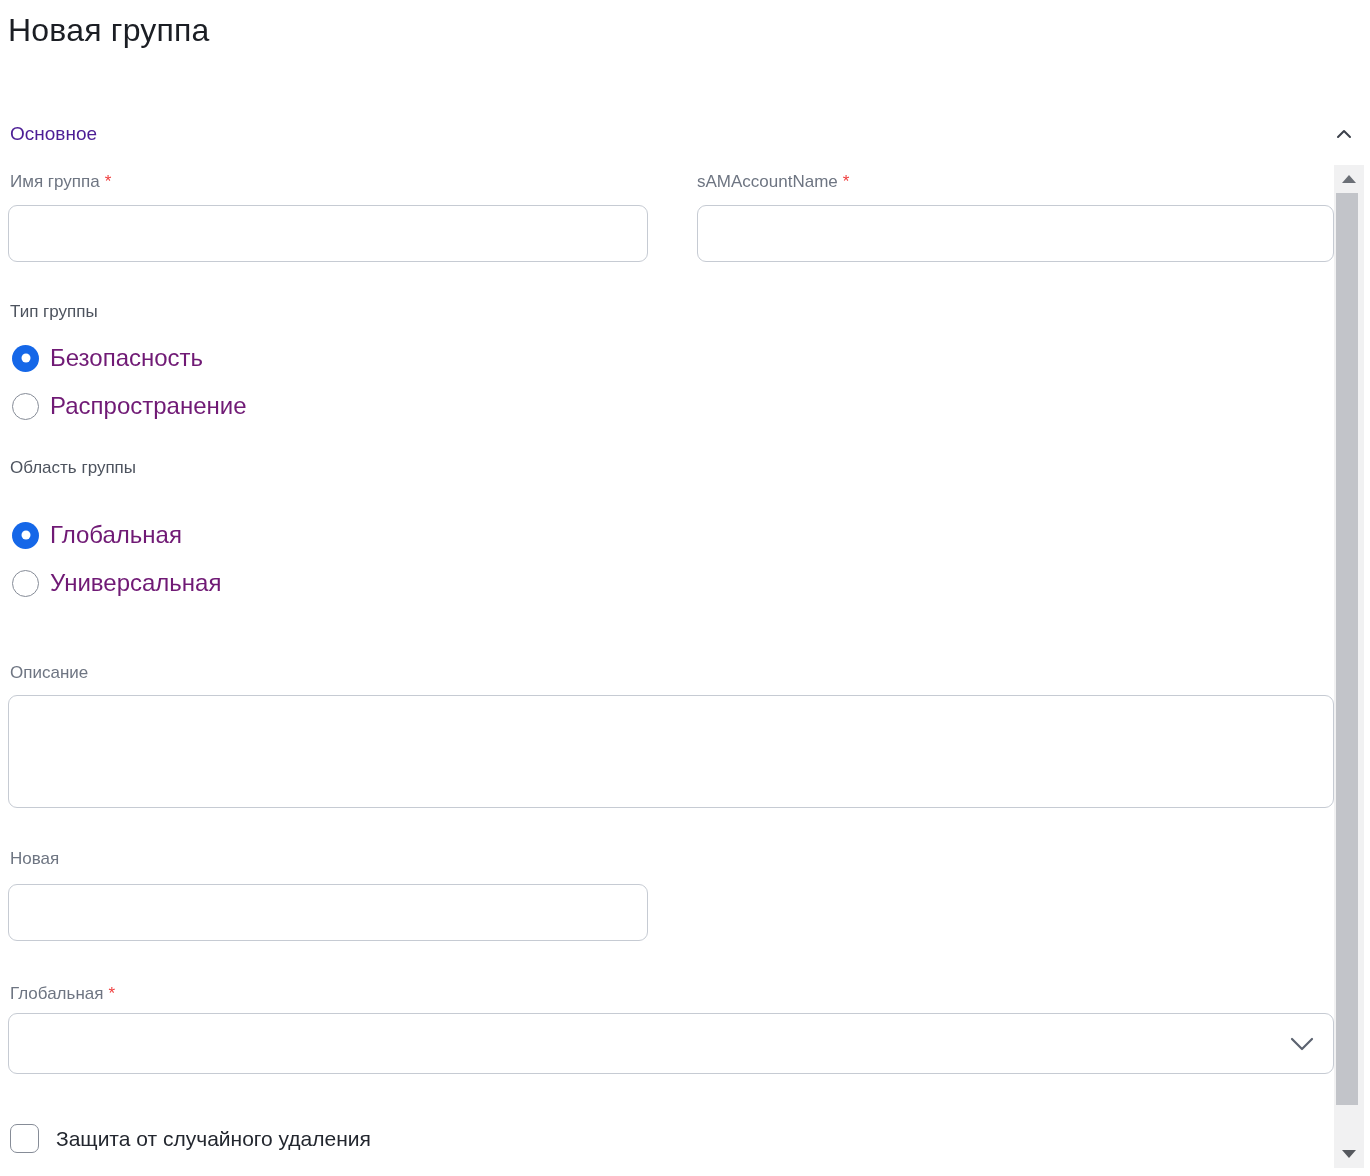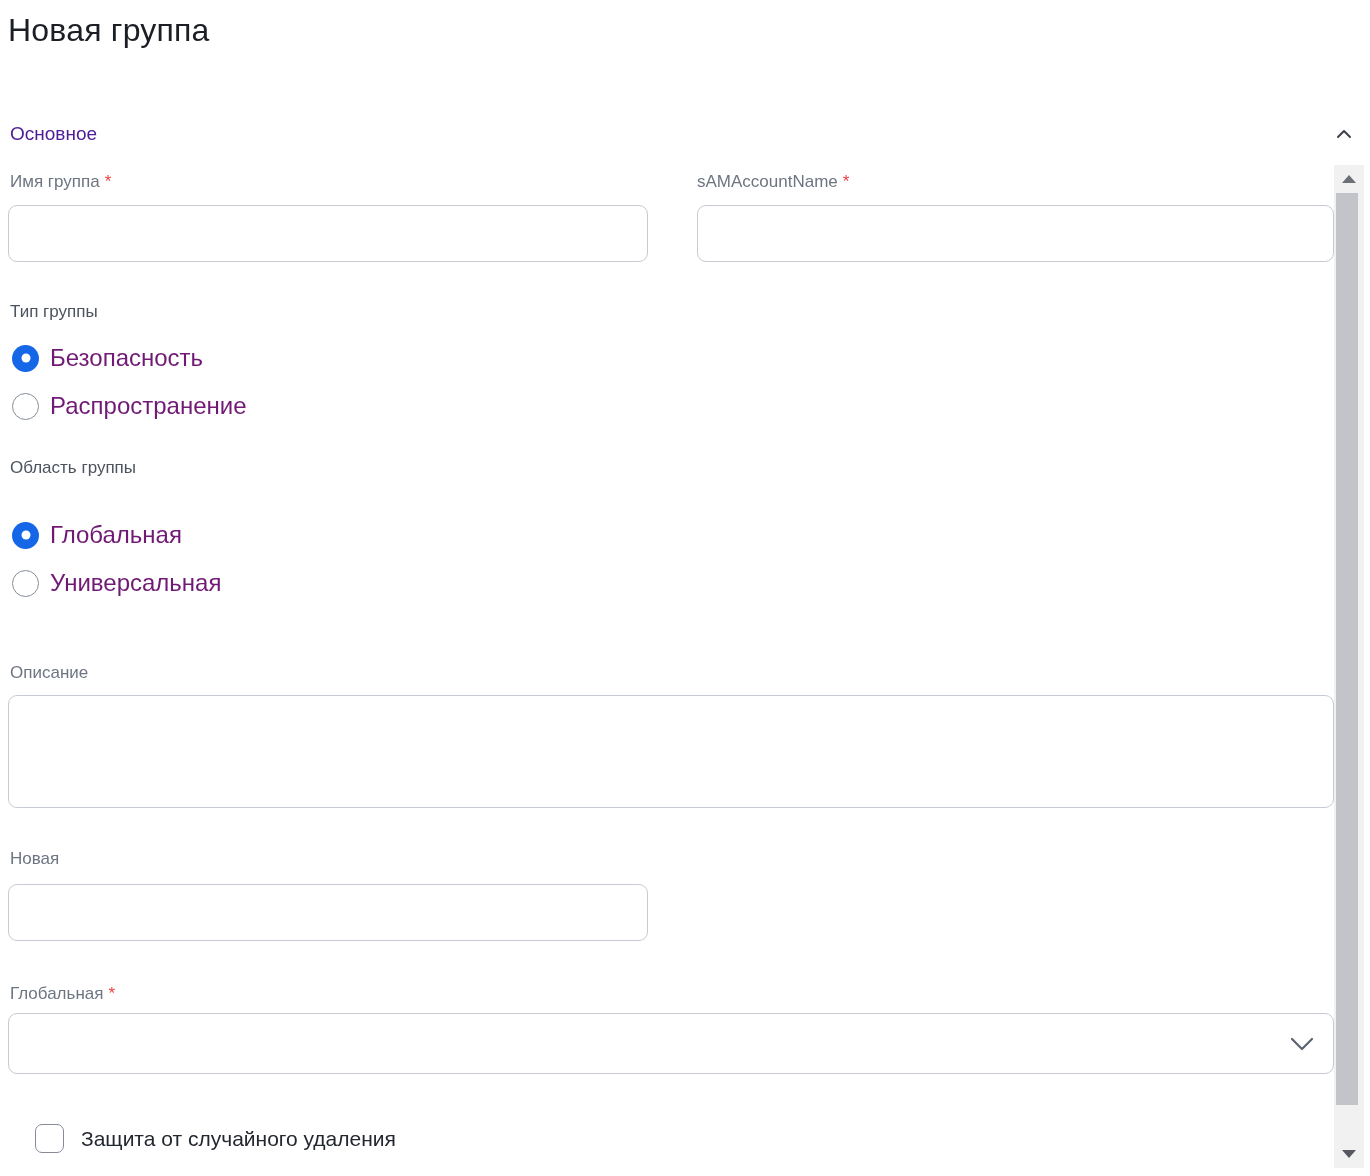--- a/index.html
+++ b/index.html
@@ -61,21 +61,21 @@
     left:8px; top:1013px; width:1326px; height:61px;
     border:1px solid #c6cbd3; border-radius:9px; background:#fff;
     cursor:pointer;
   }
   .select-chevron {
     position:absolute; right:18px; top:50%; transform:translateY(-50%);
     display:flex;
   }
 
   .checkbox-row {
-    left:10px; top:1124px; display:flex; align-items:center; cursor:pointer;margin-left:25px;
+    left:10px; top:1124px; display:flex; align-items:center; cursor:pointer;
   }
   .checkbox {
     width:29px; height:29px; border:1.5px solid #868c97; border-radius:7px;
     background:#fff; flex:0 0 auto;
   }
   .checkbox-label { margin-left:17px; font-size:21px; color:#23272f; }
 
   
   .scrollbar {
     left:1334px; top:165px; width:30px; height:1003px;

